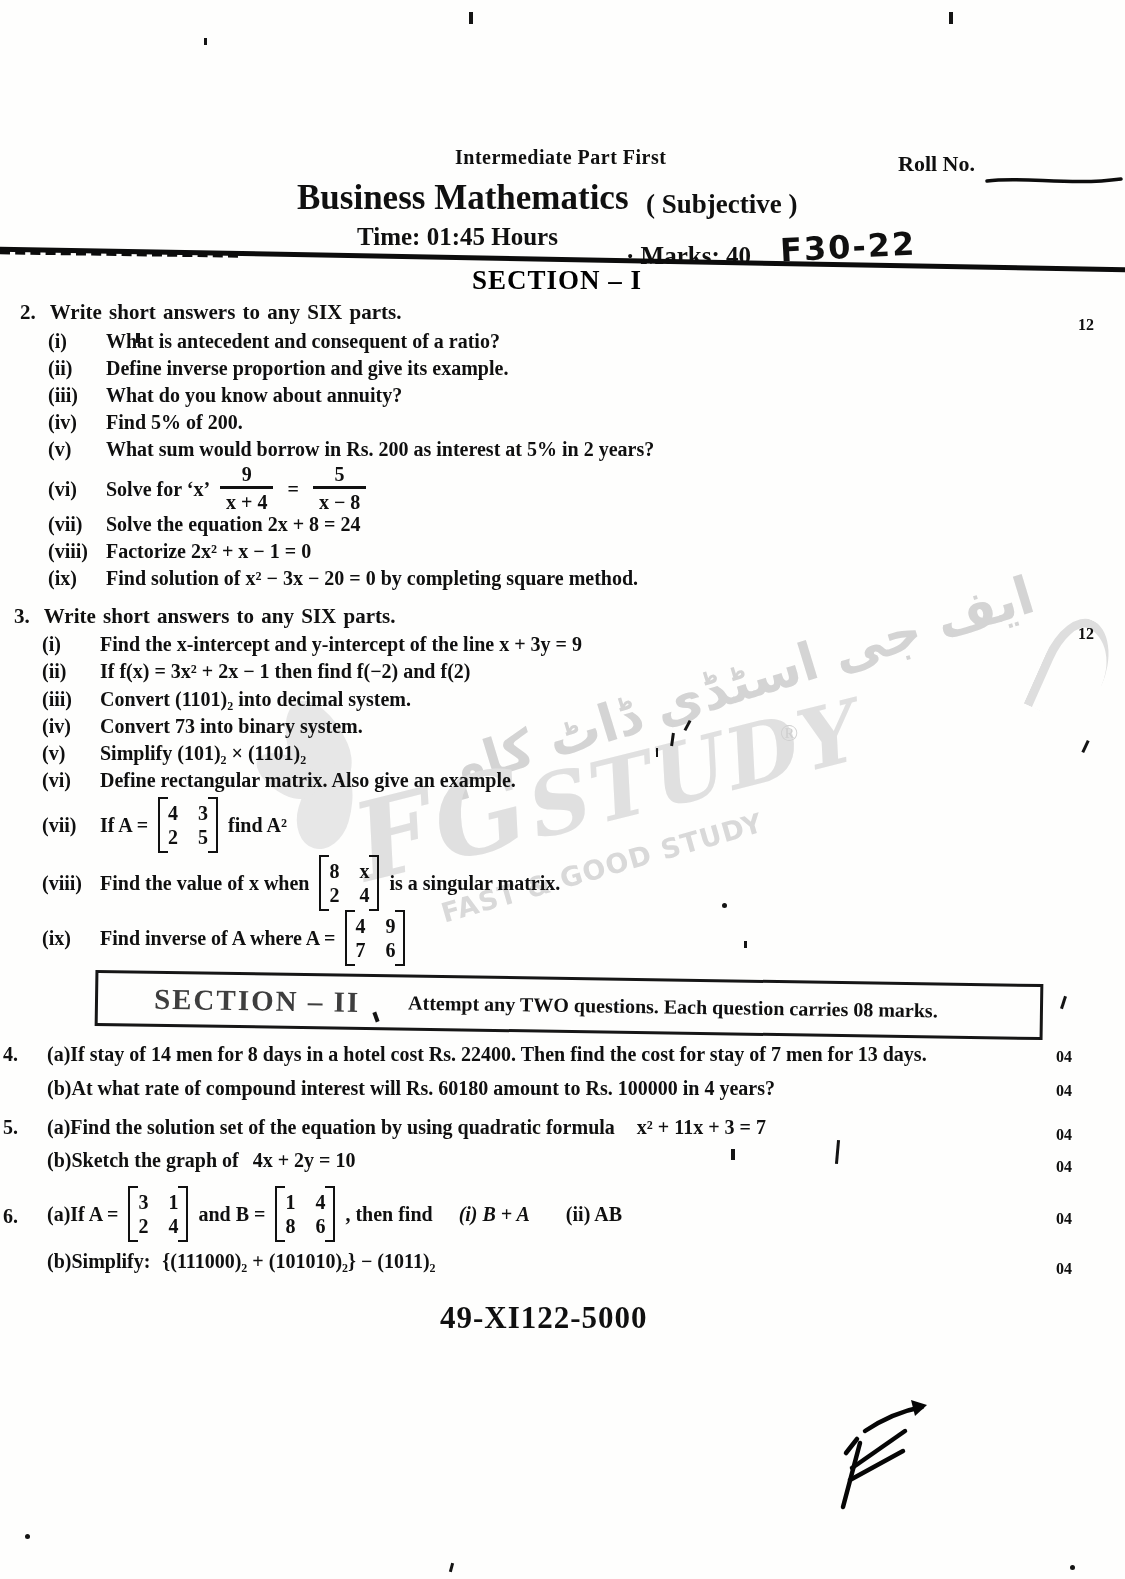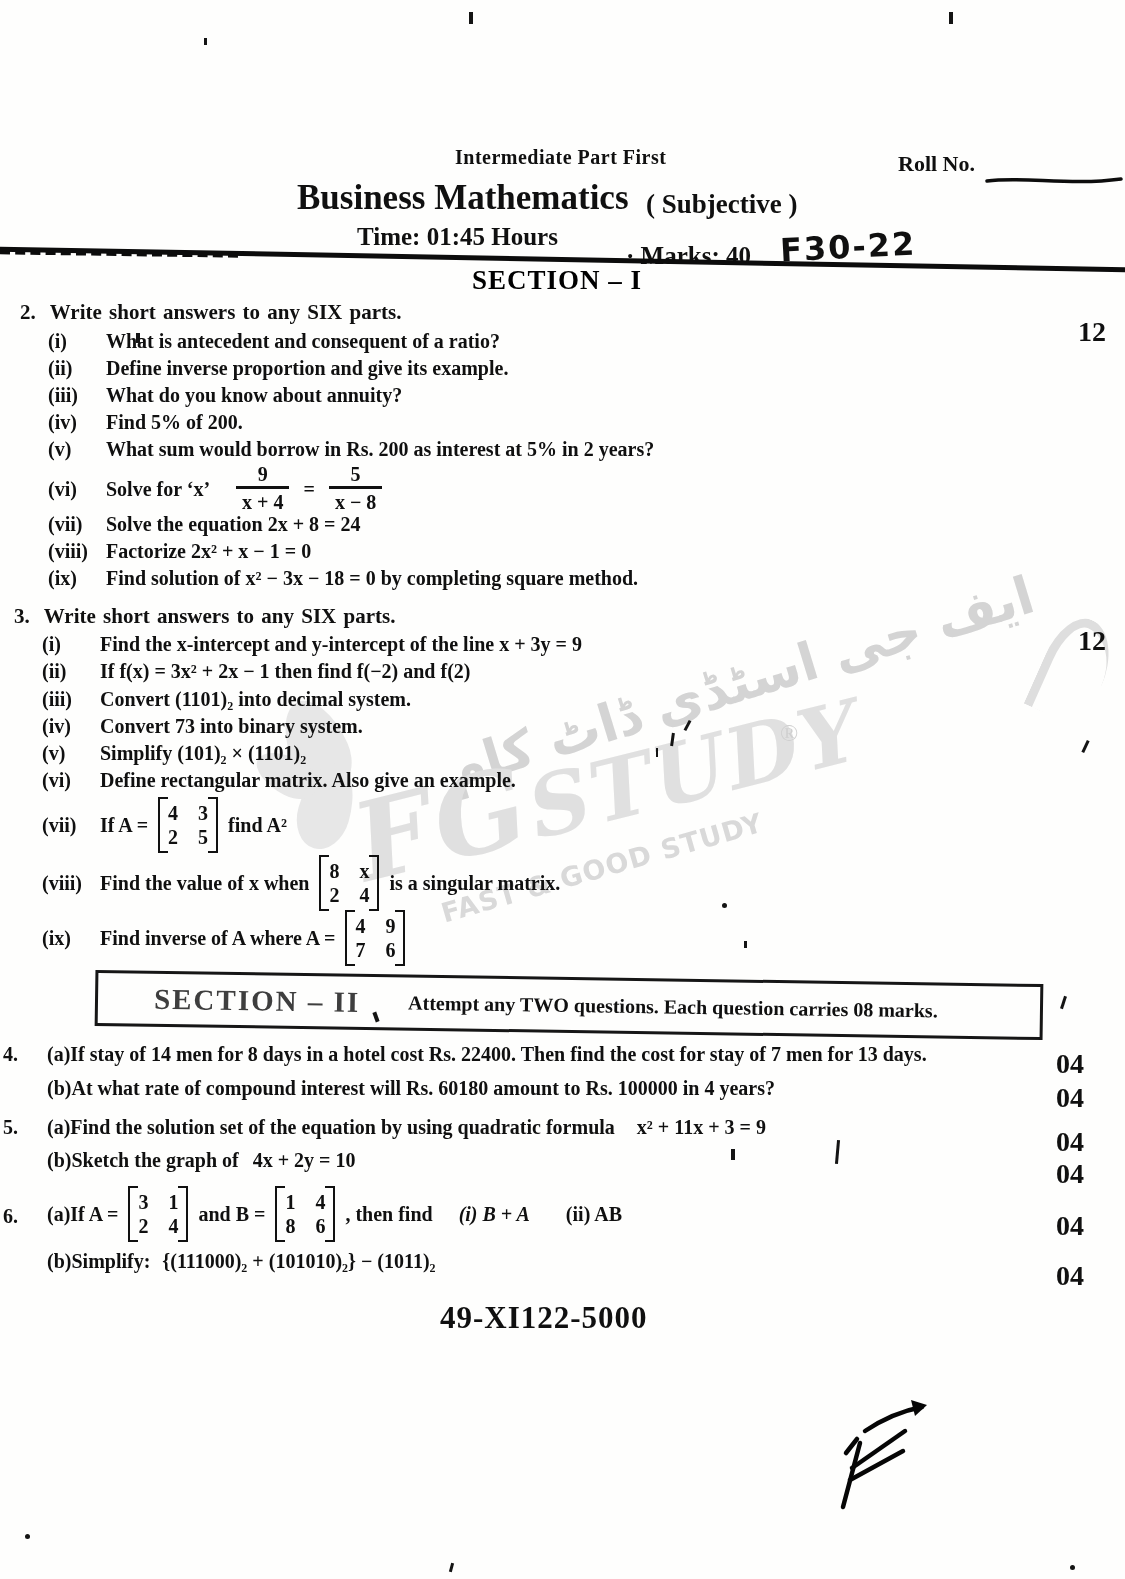--- a/index.html
+++ b/index.html
@@ -17,21 +17,21 @@
             font-family:"DejaVu Sans",sans-serif;transform:rotate(-3deg);}
   .rule{left:-6px;top:257px;width:1140px;height:5px;background:#0c0c0c;transform:rotate(1.05deg);}
   .ruledash{left:0;top:251px;width:238px;border-top:5px dashed #0c0c0c;transform:rotate(.8deg);}
   .sec1{left:472px;top:265px;font-size:27px;font-weight:bold;letter-spacing:1px;color:#000000;}
   
   .row{position:absolute;display:flex;align-items:flex-start;font-weight:bold;font-size:20px;white-space:nowrap;}
   .rowc{align-items:center;}
   .rn{flex:0 0 58px;}
   .qhead{position:absolute;font-size:21px;font-weight:bold;display:flex;word-spacing:2px;}
   .qhead .qno{margin-right:14px;}
-  .mk{position:absolute;font-size:28px;font-weight:bold;}
+  .mk{position:absolute;font-size:16px;font-weight:bold;}
   
   .frac{display:inline-block;text-align:center;vertical-align:middle;margin:0 10px;}
   .frac .fn{display:block;padding:0 6px;line-height:24px;}
   .frac .fd{display:block;border-top:3px solid #111;padding:0 6px;line-height:27px;}
   .eqs{margin:0 4px;}
   
   .mat{display:inline-grid;grid-template-columns:auto auto;column-gap:20px;padding:4px 10px;
        position:relative;line-height:24px;text-align:center;margin:0 10px;}
   .mat::before{content:"";position:absolute;top:0;bottom:0;left:0;width:8px;
        border:2px solid #111;border-right:none;}
@@ -115,42 +115,42 @@
   <div class="row" style="left:48px;top:411px;">
     <span class="rn">(iv)</span>
     <span>Find 5% of 200.</span>
   </div>
   <div class="row" style="left:48px;top:438px;">
     <span class="rn">(v)</span>
     <span>What sum would borrow in Rs. 200 as interest at 5% in 2 years?</span>
   </div>
   <div class="row rowc" style="left:48px;top:462px;">
     <span class="rn">(vi)</span>
-    <span style="margin-right:16px;">Solve for ‘x’</span>
+    <span style="margin-right:0;">Solve for ‘x’</span>
     <span class="frac">
       <span class="fn">9</span>
       <span class="fd">x + 4</span>
     </span>
     <span class="eqs">=</span>
     <span class="frac">
       <span class="fn">5</span>
       <span class="fd">x − 8</span>
     </span>
   </div>
   <div class="row" style="left:48px;top:513px;">
     <span class="rn">(vii)</span>
     <span>Solve the equation 2x + 8 = 24</span>
   </div>
   <div class="row" style="left:48px;top:540px;">
     <span class="rn">(viii)</span>
     <span>Factorize 2x² + x − 1 = 0</span>
   </div>
   <div class="row" style="left:48px;top:567px;">
     <span class="rn">(ix)</span>
-    <span>Find solution of x² − 3x − 18 = 0 by completing square method.</span>
+    <span>Find solution of x² − 3x − 20 = 0 by completing square method.</span>
   </div>
 
   <div class="qhead" style="left:14px;top:604px;">
     <span class="qno">3.</span>
     <span>Write short answers to any SIX parts.</span>
   </div>
   <div class="mk" style="left:1078px;top:625px;">12</div>
 
   <div class="row" style="left:42px;top:633px;">
     <span class="rn">(i)</span>
@@ -227,21 +227,21 @@
     <span>At what rate of compound interest will Rs. 60180 amount to Rs. 100000 in 4 years?</span>
   </div>
   <div class="mk" style="left:1056px;top:1082px;">04</div>
 
   <div class="row" style="left:3px;top:1116px;">
     <span>5.</span>
   </div>
   <div class="row" style="left:47px;top:1116px;">
     <span>(a)</span>
     <span>Find the solution set of the equation by using quadratic formula</span>
-    <span style="margin-left:22px;">x² + 11x + 3 = 9</span>
+    <span style="margin-left:22px;">x² + 11x + 3 = 7</span>
   </div>
   <div class="mk" style="left:1056px;top:1126px;">04</div>
   <div class="row" style="left:47px;top:1149px;">
     <span>(b)</span>
     <span>Sketch the graph of</span>
     <span style="margin-left:14px;">4x + 2y = 10</span>
   </div>
   <div class="mk" style="left:1056px;top:1158px;">04</div>
 
   <div class="row" style="left:3px;top:1205px;">

